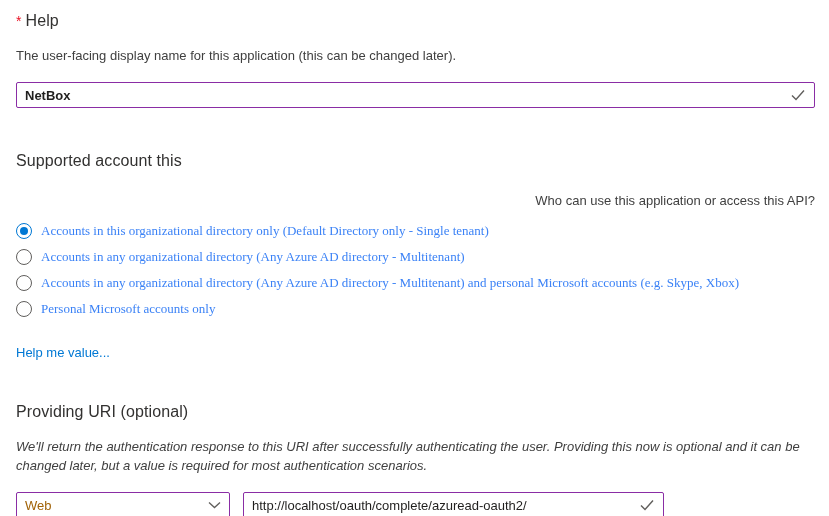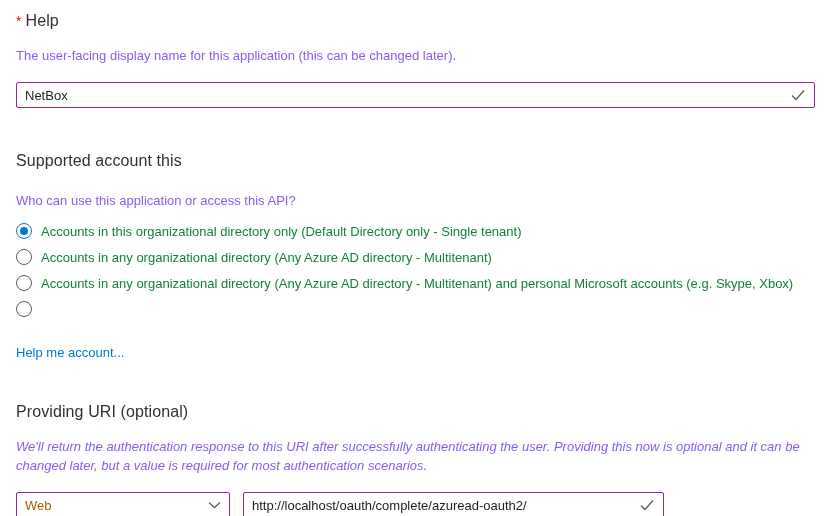--- a/index.html
+++ b/index.html
@@ -15,21 +15,21 @@
   .section-title {
     font-size: 16px;
     font-weight: 400;
     color: #323130;
     letter-spacing: 0.1px;
   }
   .required-star { color: #e81123; margin-right: 4px; font-size: 14px; }
 
   .desc {
     font-size: 13px;
-    color: #8b5cf6;
+    color: #404040;
     line-height: 19px;
   }
 
   .text-input {
     display: flex;
     align-items: center;
     height: 26px;
     border: 1px solid #8a2da5;
     border-radius: 2px;
     background: #ffffff;
@@ -40,25 +40,25 @@
     font-size: 13px;
     color: #201f1e;
     white-space: nowrap;
     overflow: hidden;
   }
   .icon-wrap { display: flex; align-items: center; }
 
   
   .name-title-row { margin-top: 0; }
   .name-desc { margin-top: 16px; }
-  .name-input { margin-top: 17px; width: 799px; }
+  .name-input { margin-top: 17px; width: 799px; font-weight: bold; }
 
   
   .sat-title { margin-top: 44px; }
-  .sat-question { margin-top: 21px; }
+  .sat-question { margin-top: 21px; text-align: right; }
   .radio-group { margin-top: 13px; }
   .radio-row {
     display: flex;
     align-items: center;
     height: 16px;
     margin-bottom: 10px;
     cursor: pointer;
   }
   .radio-circle {
     flex: 0 0 auto;
@@ -71,21 +71,21 @@
   }
   .radio-row.selected .radio-circle { border-color: #0078d4; }
   .radio-row.selected .radio-circle::after {
     content: "";
     position: absolute;
     left: 3px; top: 3px;
     width: 8px; height: 8px;
     border-radius: 50%;
     background: #0078d4;
   }
-  .radio-label { font-size: 13px; color: #15803d; white-space: nowrap; }
+  .radio-label { font-size: 13px; color: #3b82f6; white-space: nowrap; font-family: Liberation Serif, serif; }
 
   .help-link {
     display: inline-block;
     margin-top: 18px;
     font-size: 13px;
     color: #0078d4;
     text-decoration: none;
     cursor: pointer;
   }
 
@@ -142,24 +142,25 @@
     <div class="radio-row">
       <span class="radio-circle"></span>
       <span class="radio-label">Accounts in any organizational directory (Any Azure AD directory - Multitenant)</span>
     </div>
     <div class="radio-row">
       <span class="radio-circle"></span>
       <span class="radio-label">Accounts in any organizational directory (Any Azure AD directory - Multitenant) and personal Microsoft accounts (e.g. Skype, Xbox)</span>
     </div>
     <div class="radio-row">
       <span class="radio-circle"></span>
+      <span class="radio-label">Personal Microsoft accounts only</span>
     </div>
   </div>
 
-  <a class="help-link">Help me account...</a>
+  <a class="help-link">Help me value...</a>
 
   
   <div class="section-title ruri-title">Providing URI (optional)</div>
 
   <div class="desc ruri-desc">We'll return the authentication response to this URI after successfully authenticating the user. Providing this now is optional and it can be changed later, but a value is required for most authentication scenarios.</div>
 
   <div class="ruri-row">
     <div class="select-box">
       <span class="value">Web</span>
       <span class="icon-wrap">

